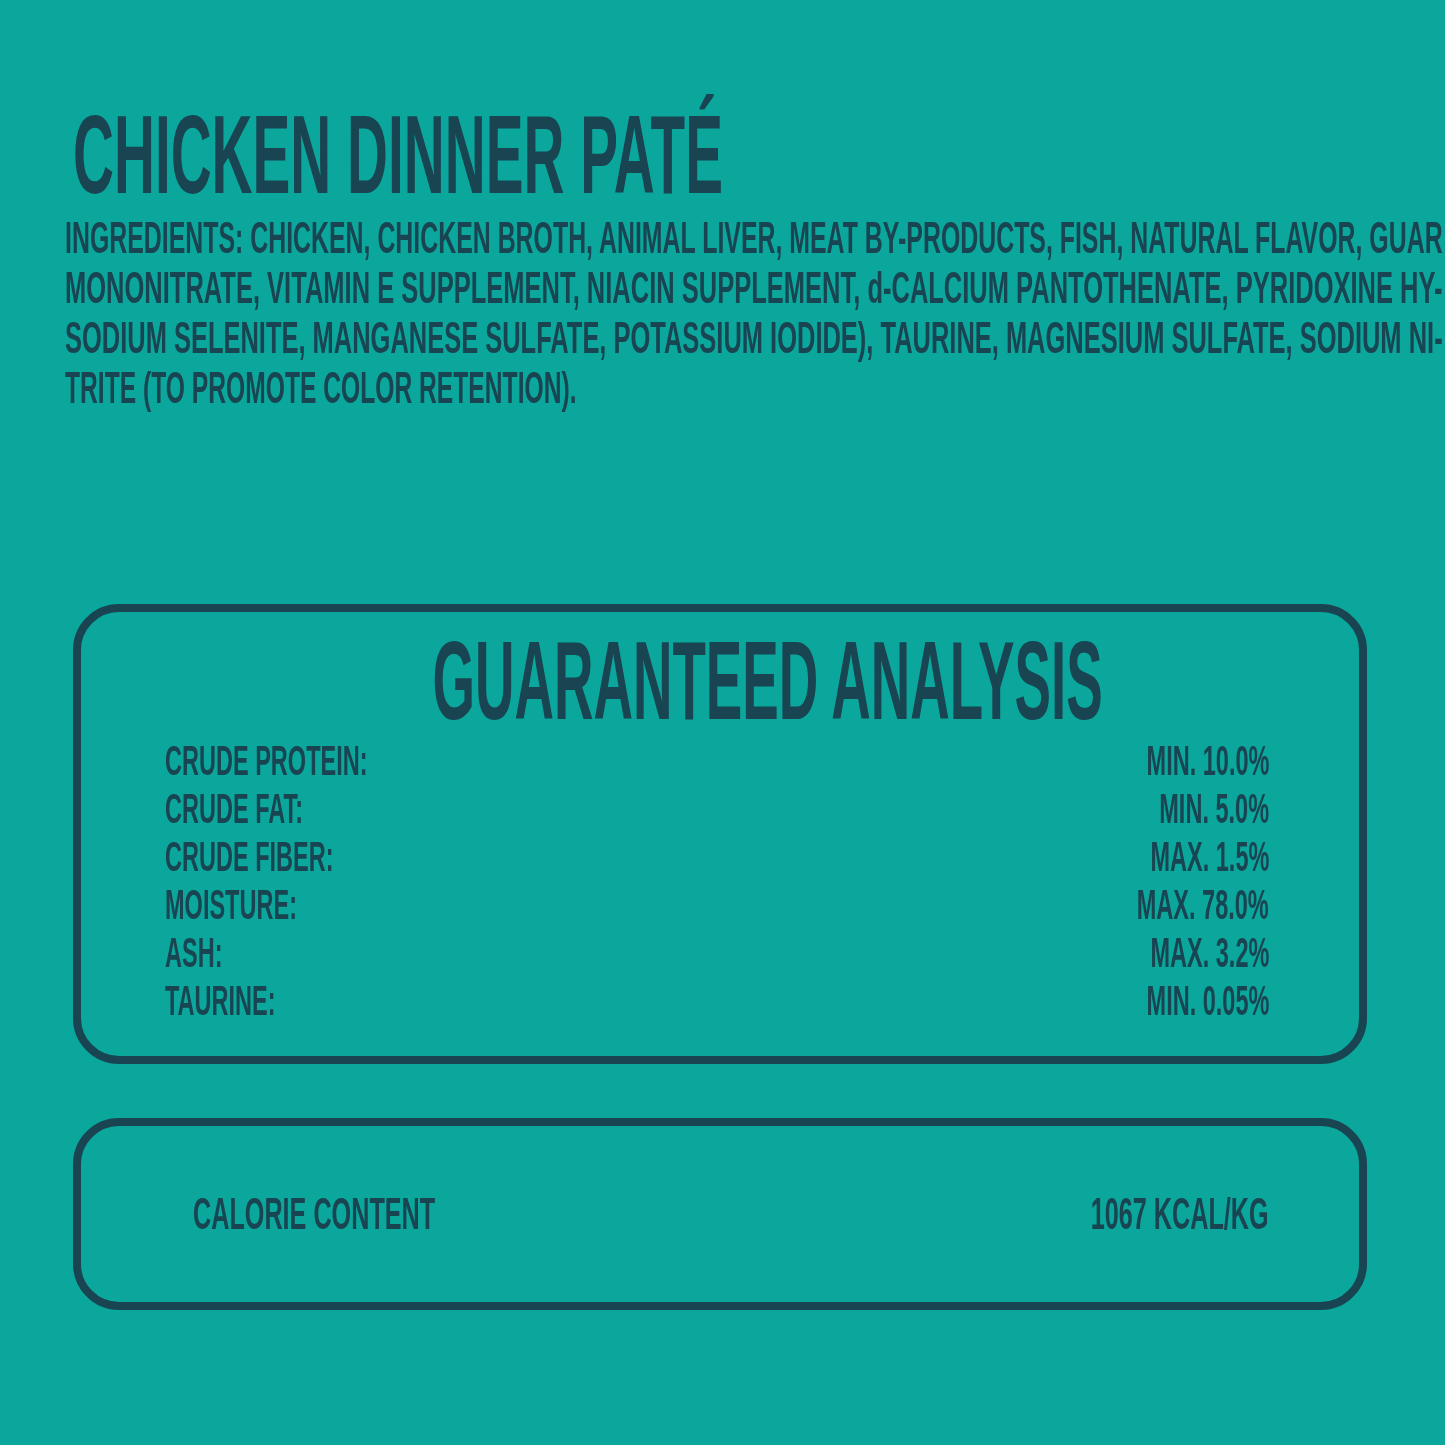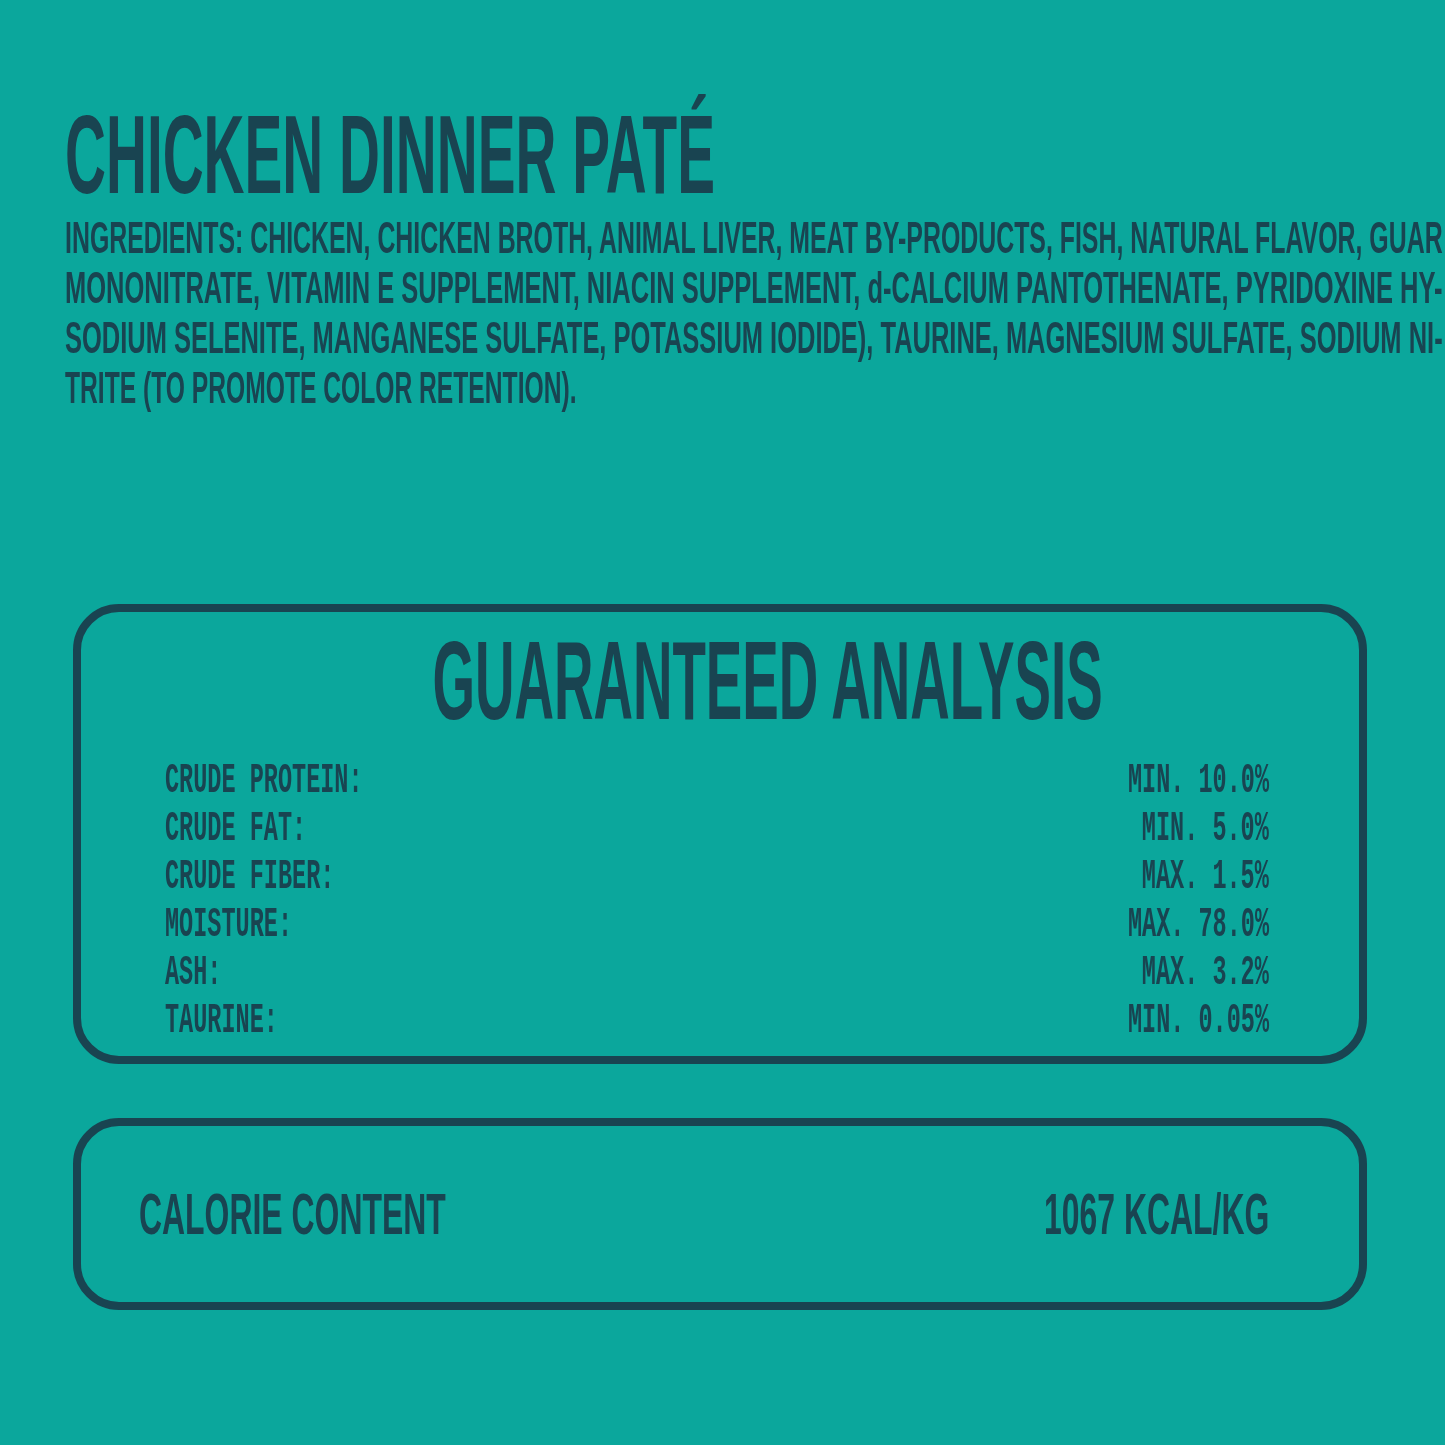--- a/index.html
+++ b/index.html
@@ -10,38 +10,38 @@
     font-family:"Liberation Sans","DejaVu Sans",sans-serif;
     font-weight:bold;
   }
   
   .fit,.cx,.cx-r{display:inline-block;white-space:nowrap;}
   .fit{transform-origin:0 50%;}
   .fit-center{transform-origin:50% 50%;}
   .cx{transform:scaleX(0.56);transform-origin:0 50%;}
   .cx-r{transform:scaleX(0.56);transform-origin:100% 50%;}
 
-  #title-wrap{position:absolute;left:65px;top:99px;font-size:112px;line-height:1;}
+  #title-wrap{position:absolute;left:73px;top:99px;font-size:112px;line-height:1;}
 
   #ingredients{position:absolute;left:65px;top:213px;width:1315px;font-size:44px;}
   .ing-line{height:50px;line-height:50px;}
 
   .panel{
     position:absolute;left:73px;width:1294px;box-sizing:border-box;
     border:8px solid #194451;border-radius:46px;background:transparent;
   }
   #ga-box{top:604px;height:460px;}
   .ga-title-wrap{margin-top:18px;font-size:112px;line-height:101px;height:101px;}
-  .ga-rows{margin-top:26px;padding:0 90px 0 84px;font-size:42px;font-family:Liberation Mono, monospace;}
+  .ga-rows{margin-top:6px;padding:0 90px 0 84px;font-size:42px;}
   .ga-row{display:flex;justify-content:space-between;height:48px;line-height:48px;}
 
   #cal-box{
     top:1118px;height:192px;
     display:flex;justify-content:space-between;align-items:center;
-    padding:0 90px 0 58px;font-size:57px;
+    padding:0 90px 0 112px;font-size:45px;
   }
   .cal-line{height:48px;line-height:48px;}
   .cal-right{}
 </style>
 </head>
 <body>
 
 <div id="title-wrap">
   <span class="fit" style="transform: scaleX(0.506267);">CHICKEN DINNER PATÉ</span>
 </div>

